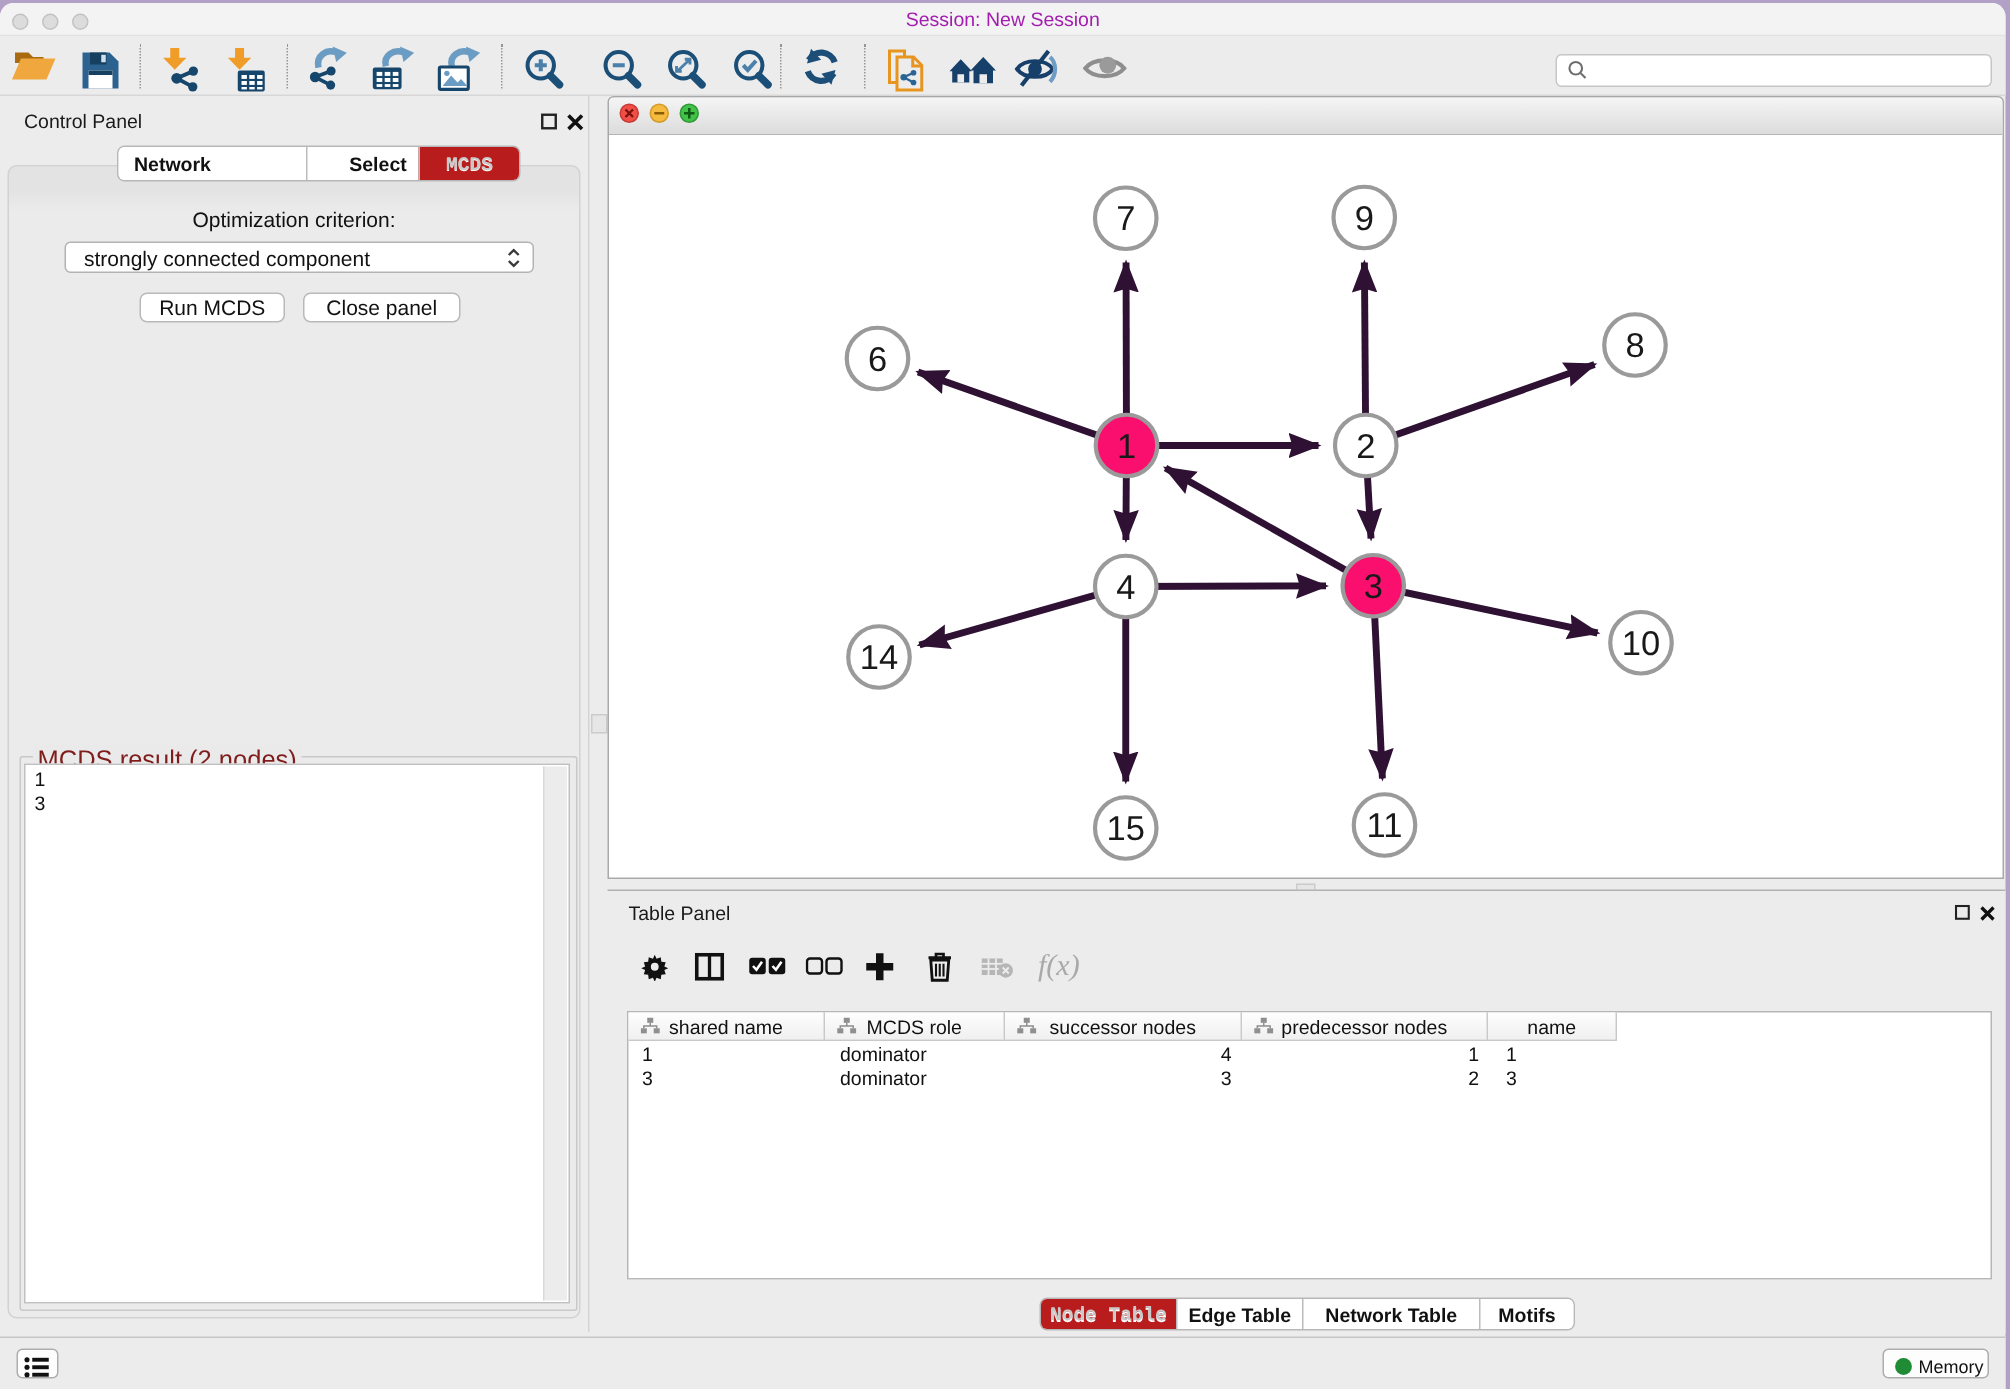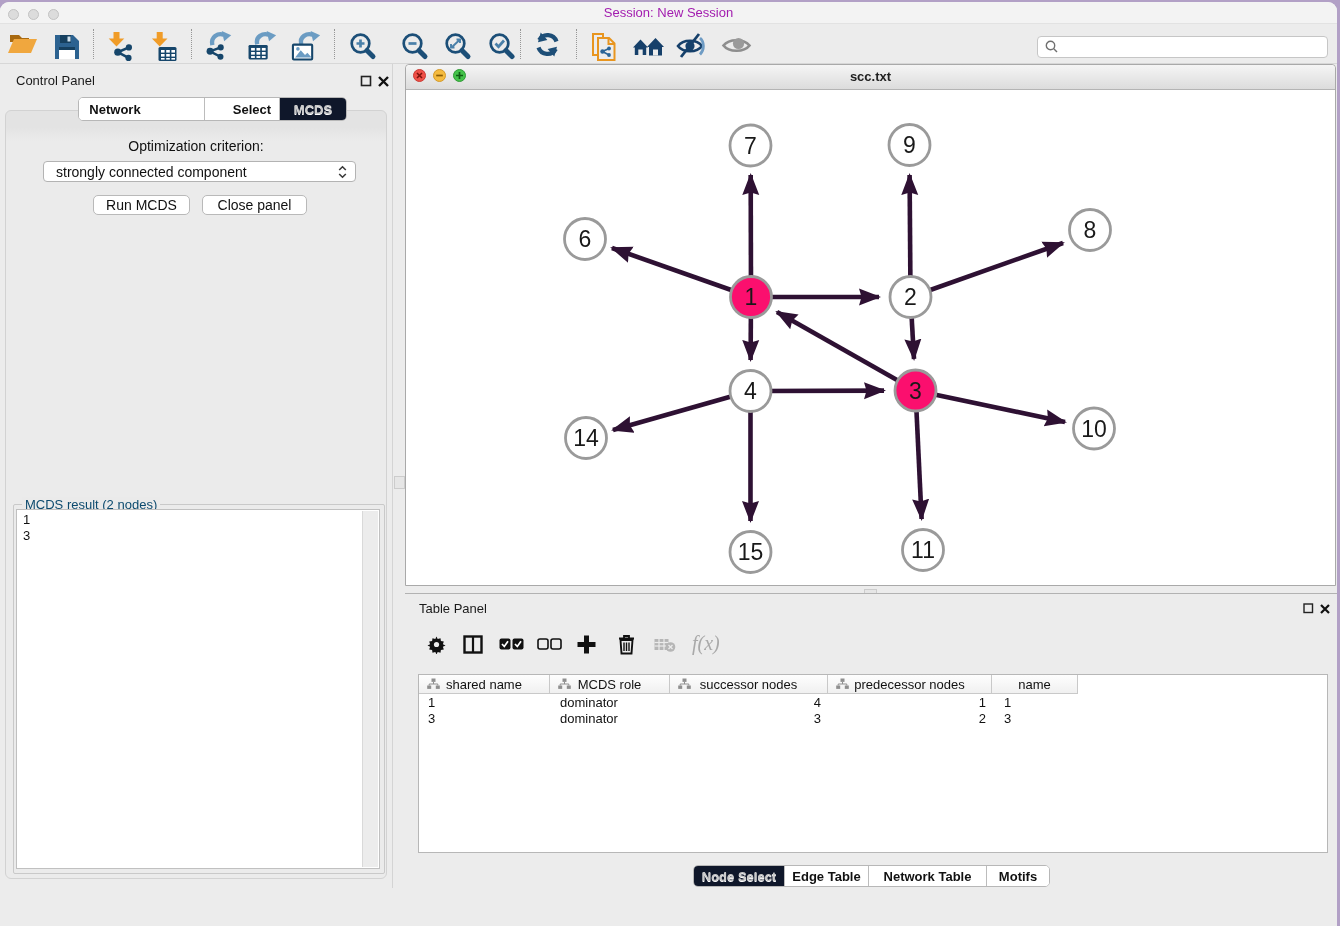--- a/index.html
+++ b/index.html
@@ -13,28 +13,28 @@
 .sep{position:absolute;top:5px;height:30px;width:0;border-left:1px dotted #969696;}
 .ticon{position:absolute;top:6px;width:34px;height:34px;}
 #searchbox{position:absolute;left:1037px;top:12px;width:289px;height:20px;background:#fff;border:1px solid #c6c6c6;border-radius:4px;}
 
 #cp{position:absolute;left:0;top:62px;width:392px;height:824px;background:#ececec;border-right:1px solid #d4d4d4;}
 #cphead{position:absolute;left:16px;top:9px;font-size:13px;color:#1a1a1a;}
 #cpbody{position:absolute;left:5px;top:46px;width:382px;height:769px;background:linear-gradient(#e3e3e3 0px,#e3e3e3 16px,#ebebeb 30px,#ebebeb 100%);border:1px solid #d2d2d2;border-radius:6px;box-sizing:border-box;}
 .tabstrip{position:absolute;display:flex;border:1px solid #b7b7b7;border-radius:5px;overflow:hidden;background:#fff;}
 .tabstrip .tab{font-size:13px;font-weight:bold;color:#111;background:#fff;border-left:1px solid #bcbcbc;display:flex;align-items:center;justify-content:center;}
 .tabstrip .tab:first-child{border-left:none;}
-.tabstrip .tab.dis{background:#0f172a;color:#c9c9c9;text-shadow:0 1px 0 #fff;}
+.tabstrip .tab.dis{background:#b91c1c;color:#c9c9c9;text-shadow:0 1px 0 #fff;font-family:Liberation Mono, monospace;}
 #optlabel{position:absolute;left:0;top:74px;width:392px;text-align:center;font-size:14px;color:#111;}
 #dropdown{position:absolute;left:43px;top:97px;width:313px;height:21px;background:#fff;border:1px solid #b3b3b3;border-radius:4px;box-sizing:border-box;}
 #dropdown span{position:absolute;left:12px;top:2px;font-size:14px;color:#111;}
 .btn{position:absolute;height:20px;background:#fff;border:1px solid #b9b9b9;border-radius:5px;box-sizing:border-box;font-size:14px;color:#111;text-align:center;line-height:18px;}
 
 #grp{position:absolute;left:13px;top:440px;width:370px;height:368px;border:1px solid #c9c9c9;border-radius:2px;}
-#grplabel{position:absolute;left:8px;top:-8px;background:#eaeaea;padding:0 3px;font-size:13px;color:#0c4a6e;}
+#grplabel{position:absolute;left:8px;top:-8px;background:#eaeaea;padding:0 3px;font-size:17px;color:#7f1d1d;}
 #grpinner{position:absolute;left:2px;top:4px;width:364px;height:360px;background:#fff;border:1px solid #c0c0c0;box-sizing:border-box;}
 #grptext{position:absolute;left:6px;top:2px;font-size:13px;color:#111;line-height:16px;}
 #grpsb{position:absolute;right:1px;top:1px;width:15px;height:356px;background:#ececec;border-left:1px solid #d9d9d9;}
 
 #netwin{position:absolute;left:405px;top:62px;width:931px;height:522px;background:#fff;border:1px solid #a9a9a9;border-radius:4px 4px 0 0;box-sizing:border-box;}
 #nettitle{position:absolute;left:0;top:0;width:929px;height:24px;background:linear-gradient(#f5f5f5,#dcdcdc);border-bottom:1px solid #b4b4b4;border-radius:4px 4px 0 0;}
 .mac{position:absolute;top:4px;width:13px;height:13px;border-radius:50%;box-sizing:border-box;}
 .mac svg{display:block;margin:0 auto;margin-top:0px;}
 #nettext{position:absolute;left:0;top:4px;width:929px;text-align:center;font-size:13px;font-weight:bold;color:#222;}
 
@@ -242,21 +242,20 @@
       <div class="mac" style="left:27px;background:#f5bb3e;border:1px solid #d49a2a;">
           <svg width="11" height="11" viewBox="0 0 11 11">
             <path d="M2.2 5.5 H8.8" stroke="#8a5d05" stroke-width="1.7"></path>
           </svg>
         </div>
       <div class="mac" style="left:47px;background:#43c249;border:1px solid #2f9a36;">
           <svg width="11" height="11" viewBox="0 0 11 11">
             <path d="M5.5 2 V9 M2 5.5 H9" stroke="#0e5c13" stroke-width="1.7"></path>
           </svg>
         </div>
-      <div id="nettext">scc.txt</div>
     </div>
     <svg id="graph" style="position:absolute;left:0;top:23px;" width="929" height="498" viewBox="0 0 929 498">
       <defs>
         <marker id="arr" markerUnits="userSpaceOnUse" markerWidth="30" markerHeight="22" refX="20" refY="9" orient="auto">
             <path d="M0,0.5 L22,9 L0,17.5 L2.5,9 z" fill="#2e1133"></path>
           </marker>
       </defs>
       <g stroke="#2e1133" stroke-width="4.6" marker-end="url(#arr)">
         <line x1="345" y1="209" x2="344.7" y2="87"></line>
         <line x1="345" y1="209" x2="206" y2="160"></line>
@@ -394,19 +393,37 @@
       <div class="cell" style="left:250px;top:20px;width:152px;text-align:right;">4</div>
       <div class="cell" style="left:409px;top:20px;width:158px;text-align:right;">1</div>
       <div class="cell" style="left:585px;top:20px;">1</div>
       <div class="cell" style="left:9px;top:36px;">3</div>
       <div class="cell" style="left:141px;top:36px;">dominator</div>
       <div class="cell" style="left:250px;top:36px;width:152px;text-align:right;">3</div>
       <div class="cell" style="left:409px;top:36px;width:158px;text-align:right;">2</div>
       <div class="cell" style="left:585px;top:36px;">3</div>
     </div>
     <div class="tabstrip" style="left:288px;top:271px;height:20px;">
-      <div class="tab dis" style="width:90px;">Node Select</div>
+      <div class="tab dis" style="width:90px;">Node Table</div>
       <div class="tab" style="width:83px;">Edge Table</div>
       <div class="tab" style="width:117px;">Network Table</div>
       <div class="tab" style="width:62px;">Motifs</div>
     </div>
   </div>
+  <div id="statusbar">
+    <div class="sbtn" style="left:11px;width:28px;">
+      <svg width="18" height="15" style="position:absolute;left:4px;top:4px;" viewBox="0 0 18 15">
+          <circle cx="2" cy="2.5" r="1.7" fill="#111"></circle>
+          <circle cx="2" cy="7.5" r="1.7" fill="#111"></circle>
+          <circle cx="2" cy="12.5" r="1.7" fill="#111"></circle>
+          <rect x="5.5" y="1.2" width="11" height="2.6" fill="#111"></rect>
+          <rect x="5.5" y="6.2" width="11" height="2.6" fill="#111"></rect>
+          <rect x="5.5" y="11.2" width="11" height="2.6" fill="#111"></rect>
+        </svg>
+    </div>
+    <div class="sbtn" style="left:1255px;width:71px;">
+      <svg width="12" height="12" style="position:absolute;left:7px;top:5px;" viewBox="0 0 12 12">
+          <circle cx="6" cy="6" r="5.6" fill="#1f8c35"></circle>
+        </svg>
+      <span style="position:absolute;left:23px;top:4px;font-size:12px;color:#111;">Memory</span>
+    </div>
+  </div>
 </div>
 
 </body></html>

